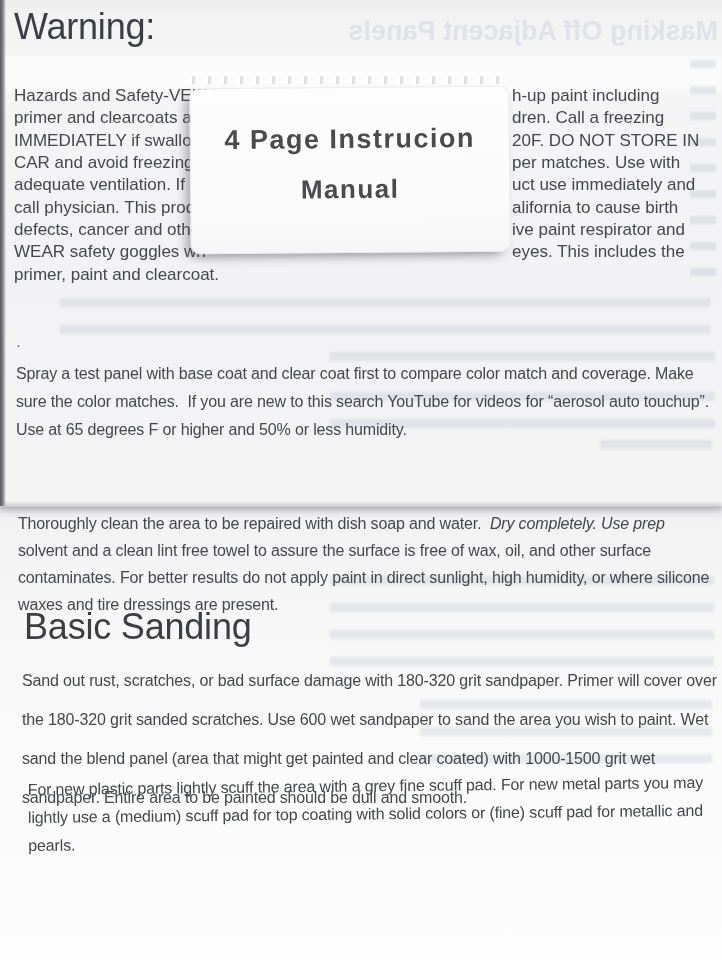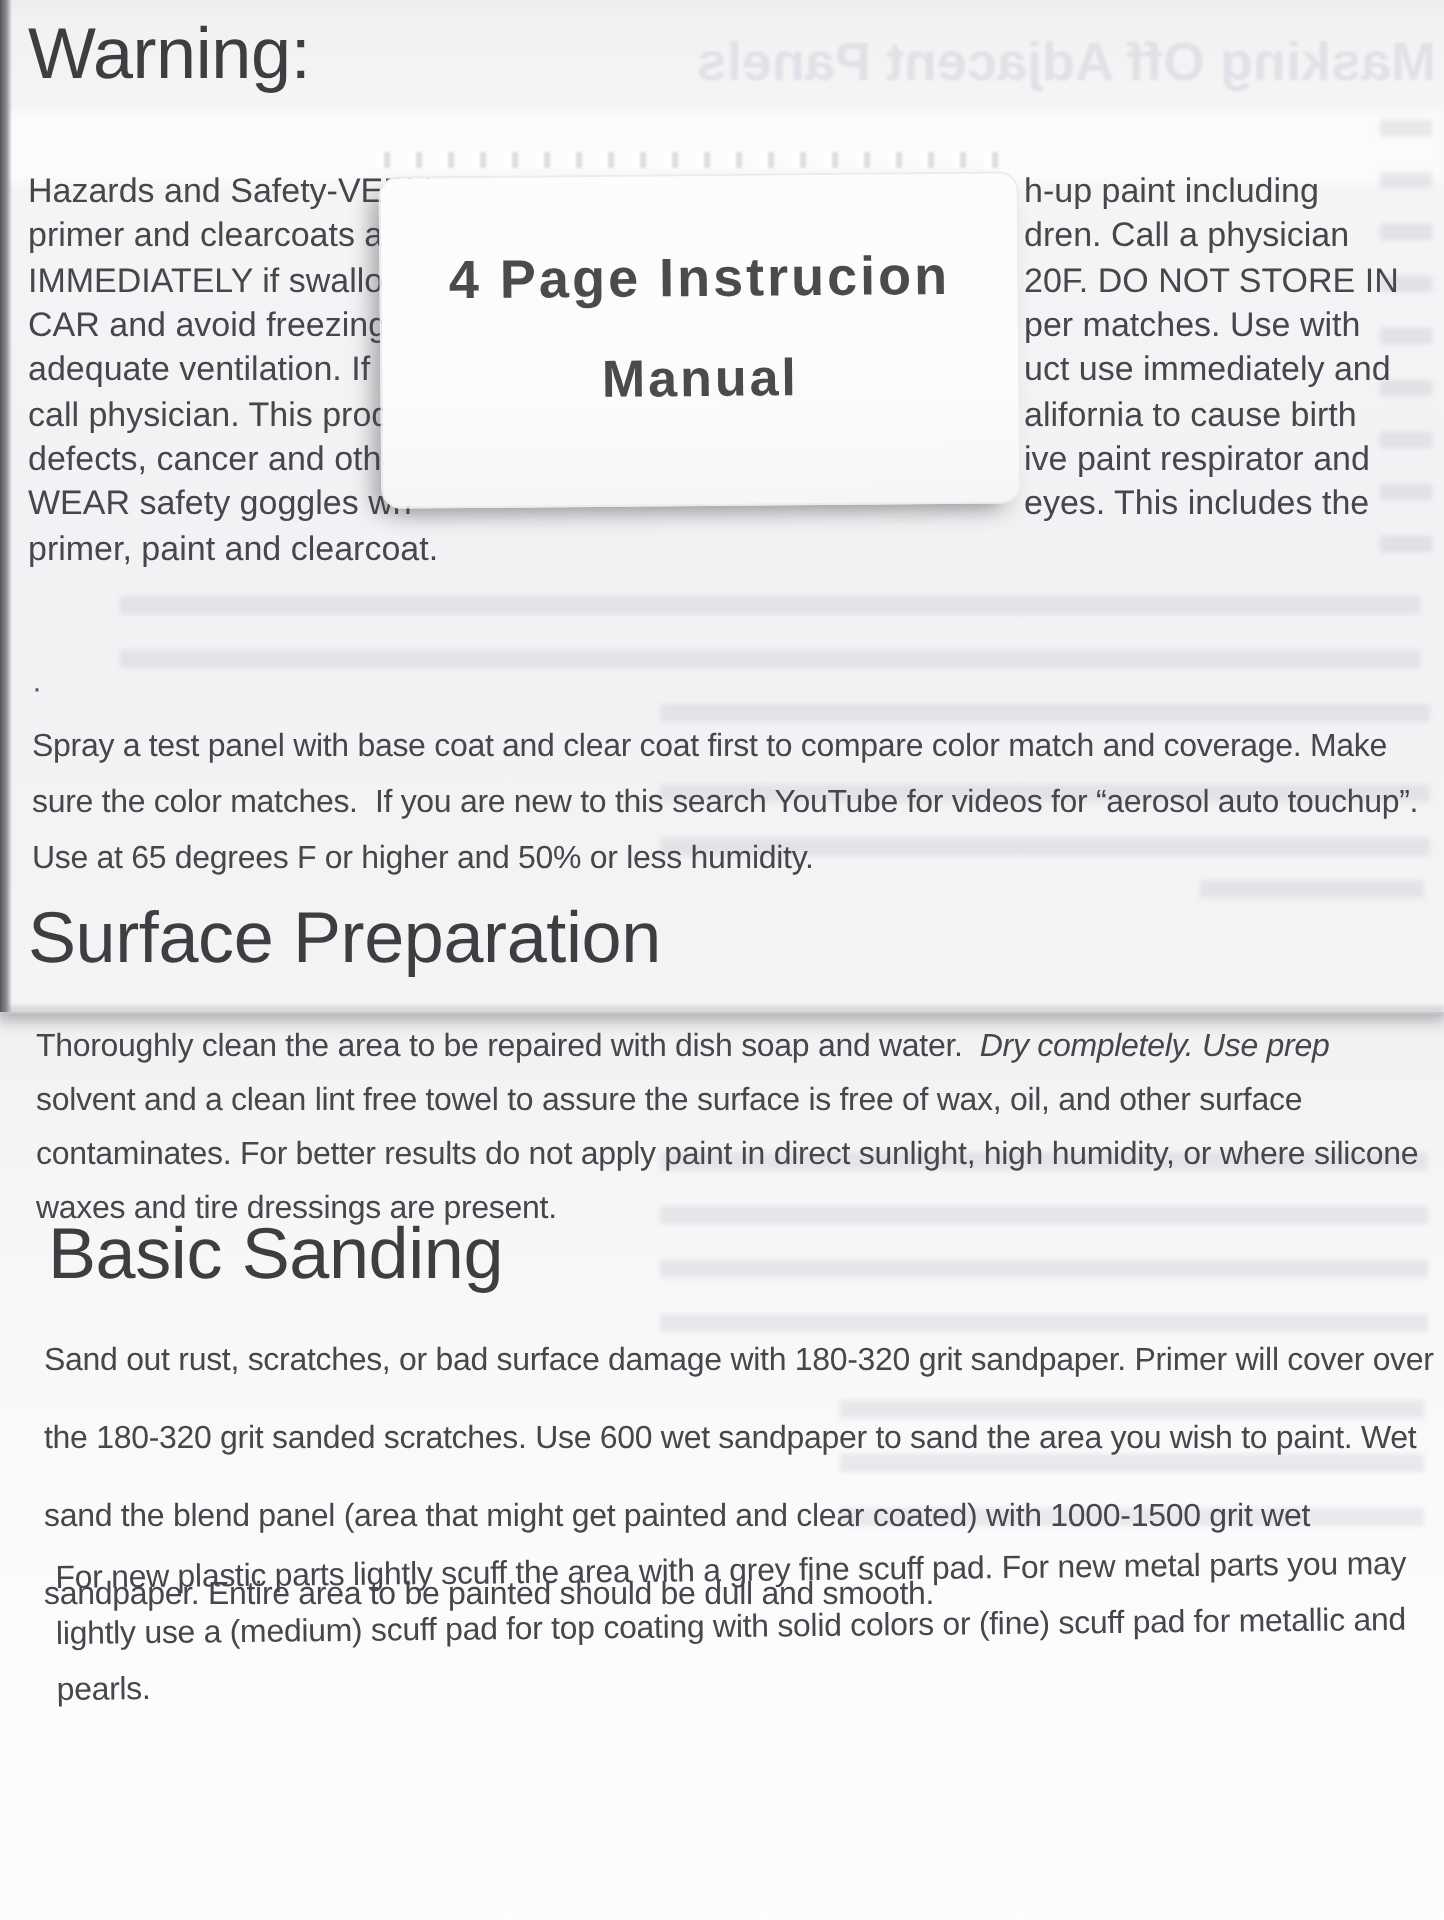--- a/index.html
+++ b/index.html
@@ -120,21 +120,21 @@
   <div class="bleed bleed-g"></div>
 
   <div class="h1 h-warning">Warning:</div>
 
   <div class="wrow" style="top:86px">
     <span class="lfrag">Hazards and Safety-VERY</span>
     <span class="rfrag">h-up paint including</span>
   </div>
   <div class="wrow" style="top:108px">
     <span class="lfrag">primer and clearcoats ar</span>
-    <span class="rfrag">dren. Call a physician</span>
+    <span class="rfrag">dren. Call a freezing</span>
   </div>
   <div class="wrow" style="top:131px">
     <span class="lfrag">IMMEDIATELY if swallow</span>
     <span class="rfrag">20F. DO NOT STORE IN</span>
   </div>
   <div class="wrow" style="top:153px">
     <span class="lfrag">CAR and avoid freezing.</span>
     <span class="rfrag">per matches. Use with</span>
   </div>
   <div class="wrow" style="top:175px">
@@ -160,20 +160,19 @@
 
   <div class="perforation"></div>
   <div class="sticker">
     <div class="sticker-line1">4 Page Instrucion</div>
     <div class="sticker-line2">Manual</div>
   </div>
 
   <div class="stray-dot">·</div>
   <div class="para p-before">Spray a test panel with base coat and clear coat first to compare color match and coverage. Make sure the color matches.  If you are new to this search YouTube for videos for “aerosol auto touchup”.  Use at 65 degrees F or higher and 50% or less humidity.</div>
 
-  <div class="h1 h-surface">Surface Preparation</div>
   <div class="para p-surface"><span>Thoroughly clean the area to be repaired with dish soap and water.  </span><span class="ital">Dry completely. Use prep</span><span> solvent and a clean lint free towel to assure the surface is free of wax, oil, and other surface contaminates. For better results do not apply paint in direct sunlight, high humidity, or where silicone waxes and tire dressings are present.</span></div>
 
   <div class="h1 h-sanding">Basic Sanding</div>
   <div class="para p-sand1">Sand out rust, scratches, or bad surface damage with 180-320 grit sandpaper. Primer will cover over the 180-320 grit sanded scratches. Use 600 wet sandpaper to sand the area you wish to paint. Wet sand the blend panel (area that might get painted and clear coated) with 1000-1500 grit wet sandpaper. Entire area to be painted should be dull and smooth.</div>
   <div class="para p-sand2">For new plastic parts lightly scuff the area with a grey fine scuff pad. For new metal parts you may lightly use a (medium) scuff pad for top coating with solid colors or (fine) scuff pad for metallic and pearls.</div>
 
 </div>
 
 </body></html>

